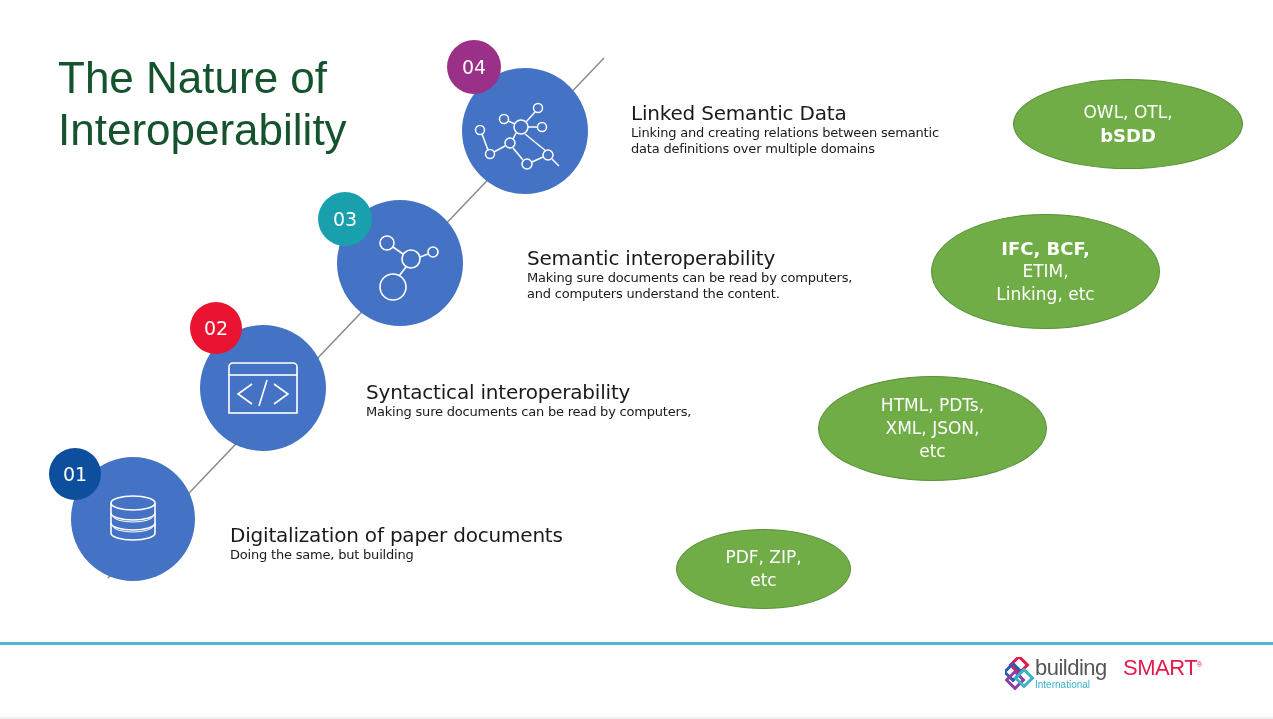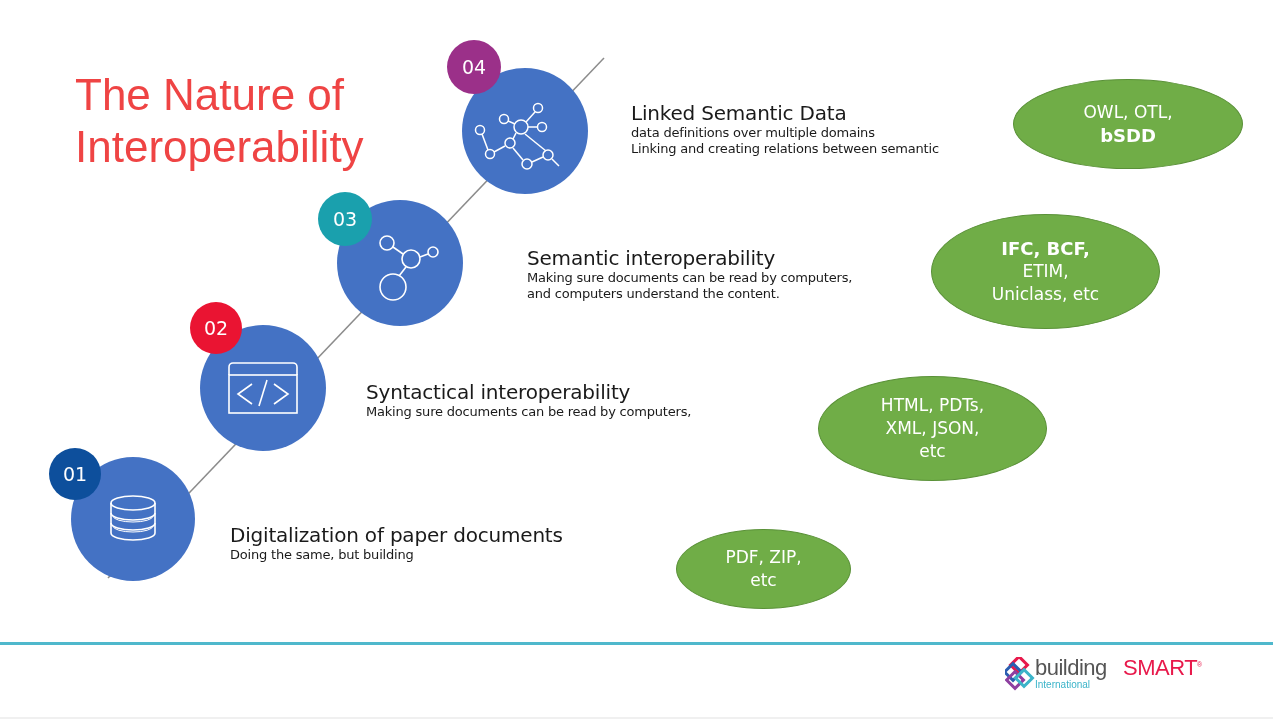--- a/index.html
+++ b/index.html
@@ -3,23 +3,23 @@
   <meta charset="utf-8">
   <style>
     html, body { margin: 0; padding: 0; }
     body {
       width: 1273px; height: 719px; position: relative; overflow: hidden;
       background: #ffffff;
       font-family: "Liberation Sans", sans-serif;
     }
     .title {
       position: absolute; left: 58px; top: 52px;
-      color: #ef4444; font-size: 44px; line-height: 52px;
+      color: #14532d; font-size: 44px; line-height: 52px;
       font-family: "Liberation Sans", sans-serif; font-weight: normal;
-      margin: 17px;
+      margin: 0;
     }
     .title span { display: block; }
     svg.diagram { position: absolute; left: 0; top: 0; }
     .step-text { position: absolute; color: #1a1a1a; font-family: "DejaVu Sans", sans-serif; }
     .step-heading { font-size: 20px; line-height: 24px; white-space: nowrap; letter-spacing: -0.2px; }
     .step-desc { font-size: 13px; line-height: 16px; white-space: nowrap; letter-spacing: -0.2px; }
     .ellipse {
       position: absolute; border-radius: 50%;
       background: #70ad47; border: 1px solid #5a9138;
       color: #ffffff; font-family: "DejaVu Sans", sans-serif;
@@ -136,22 +136,22 @@
     </g>
   </g>
   <g>
     <circle cx="474" cy="67" r="27" fill="#9b3089"></circle>
     <text x="474" y="74" text-anchor="middle" fill="#ffffff" font-size="19" font-family="DejaVu Sans, sans-serif">04</text>
   </g>
 </svg>
 
 <div class="step-text" style="left:631px; top:101px;">
   <div class="step-heading">Linked Semantic Data</div>
+  <div class="step-desc">Linking and creating relations between semantic</div>
   <div class="step-desc">data definitions over multiple domains</div>
-  <div class="step-desc">Linking and creating relations between semantic</div>
 </div>
 
 <div class="step-text" style="left:505px; top:246px;margin-left:22px;">
   <div class="step-heading">Semantic interoperability</div>
   <div class="step-desc">Making sure documents can be read by computers,</div>
   <div class="step-desc">and computers understand the content.</div>
 </div>
 
 <div class="step-text" style="left:366px; top:380px;">
   <div class="step-heading">Syntactical interoperability</div>
@@ -164,21 +164,21 @@
 </div>
 
 <div class="ellipse" style="left:1013px; top:79px; width:230px; height:90px;">
   <div>OWL, OTL,</div>
   <div class="bold">bSDD</div>
 </div>
 
 <div class="ellipse" style="left:931px; top:214px; width:229px; height:115px;">
   <div class="bold">IFC, BCF,</div>
   <div>ETIM,</div>
-  <div>Uniclass, etc</div>
+  <div>Linking, etc</div>
 </div>
 
 <div class="ellipse" style="left:818px; top:376px; width:229px; height:105px;">
   <div>HTML, PDTs,</div>
   <div>XML, JSON,</div>
   <div>etc</div>
 </div>
 
 <div class="ellipse" style="left:676px; top:529px; width:175px; height:80px;">
   <div>PDF, ZIP,</div>

